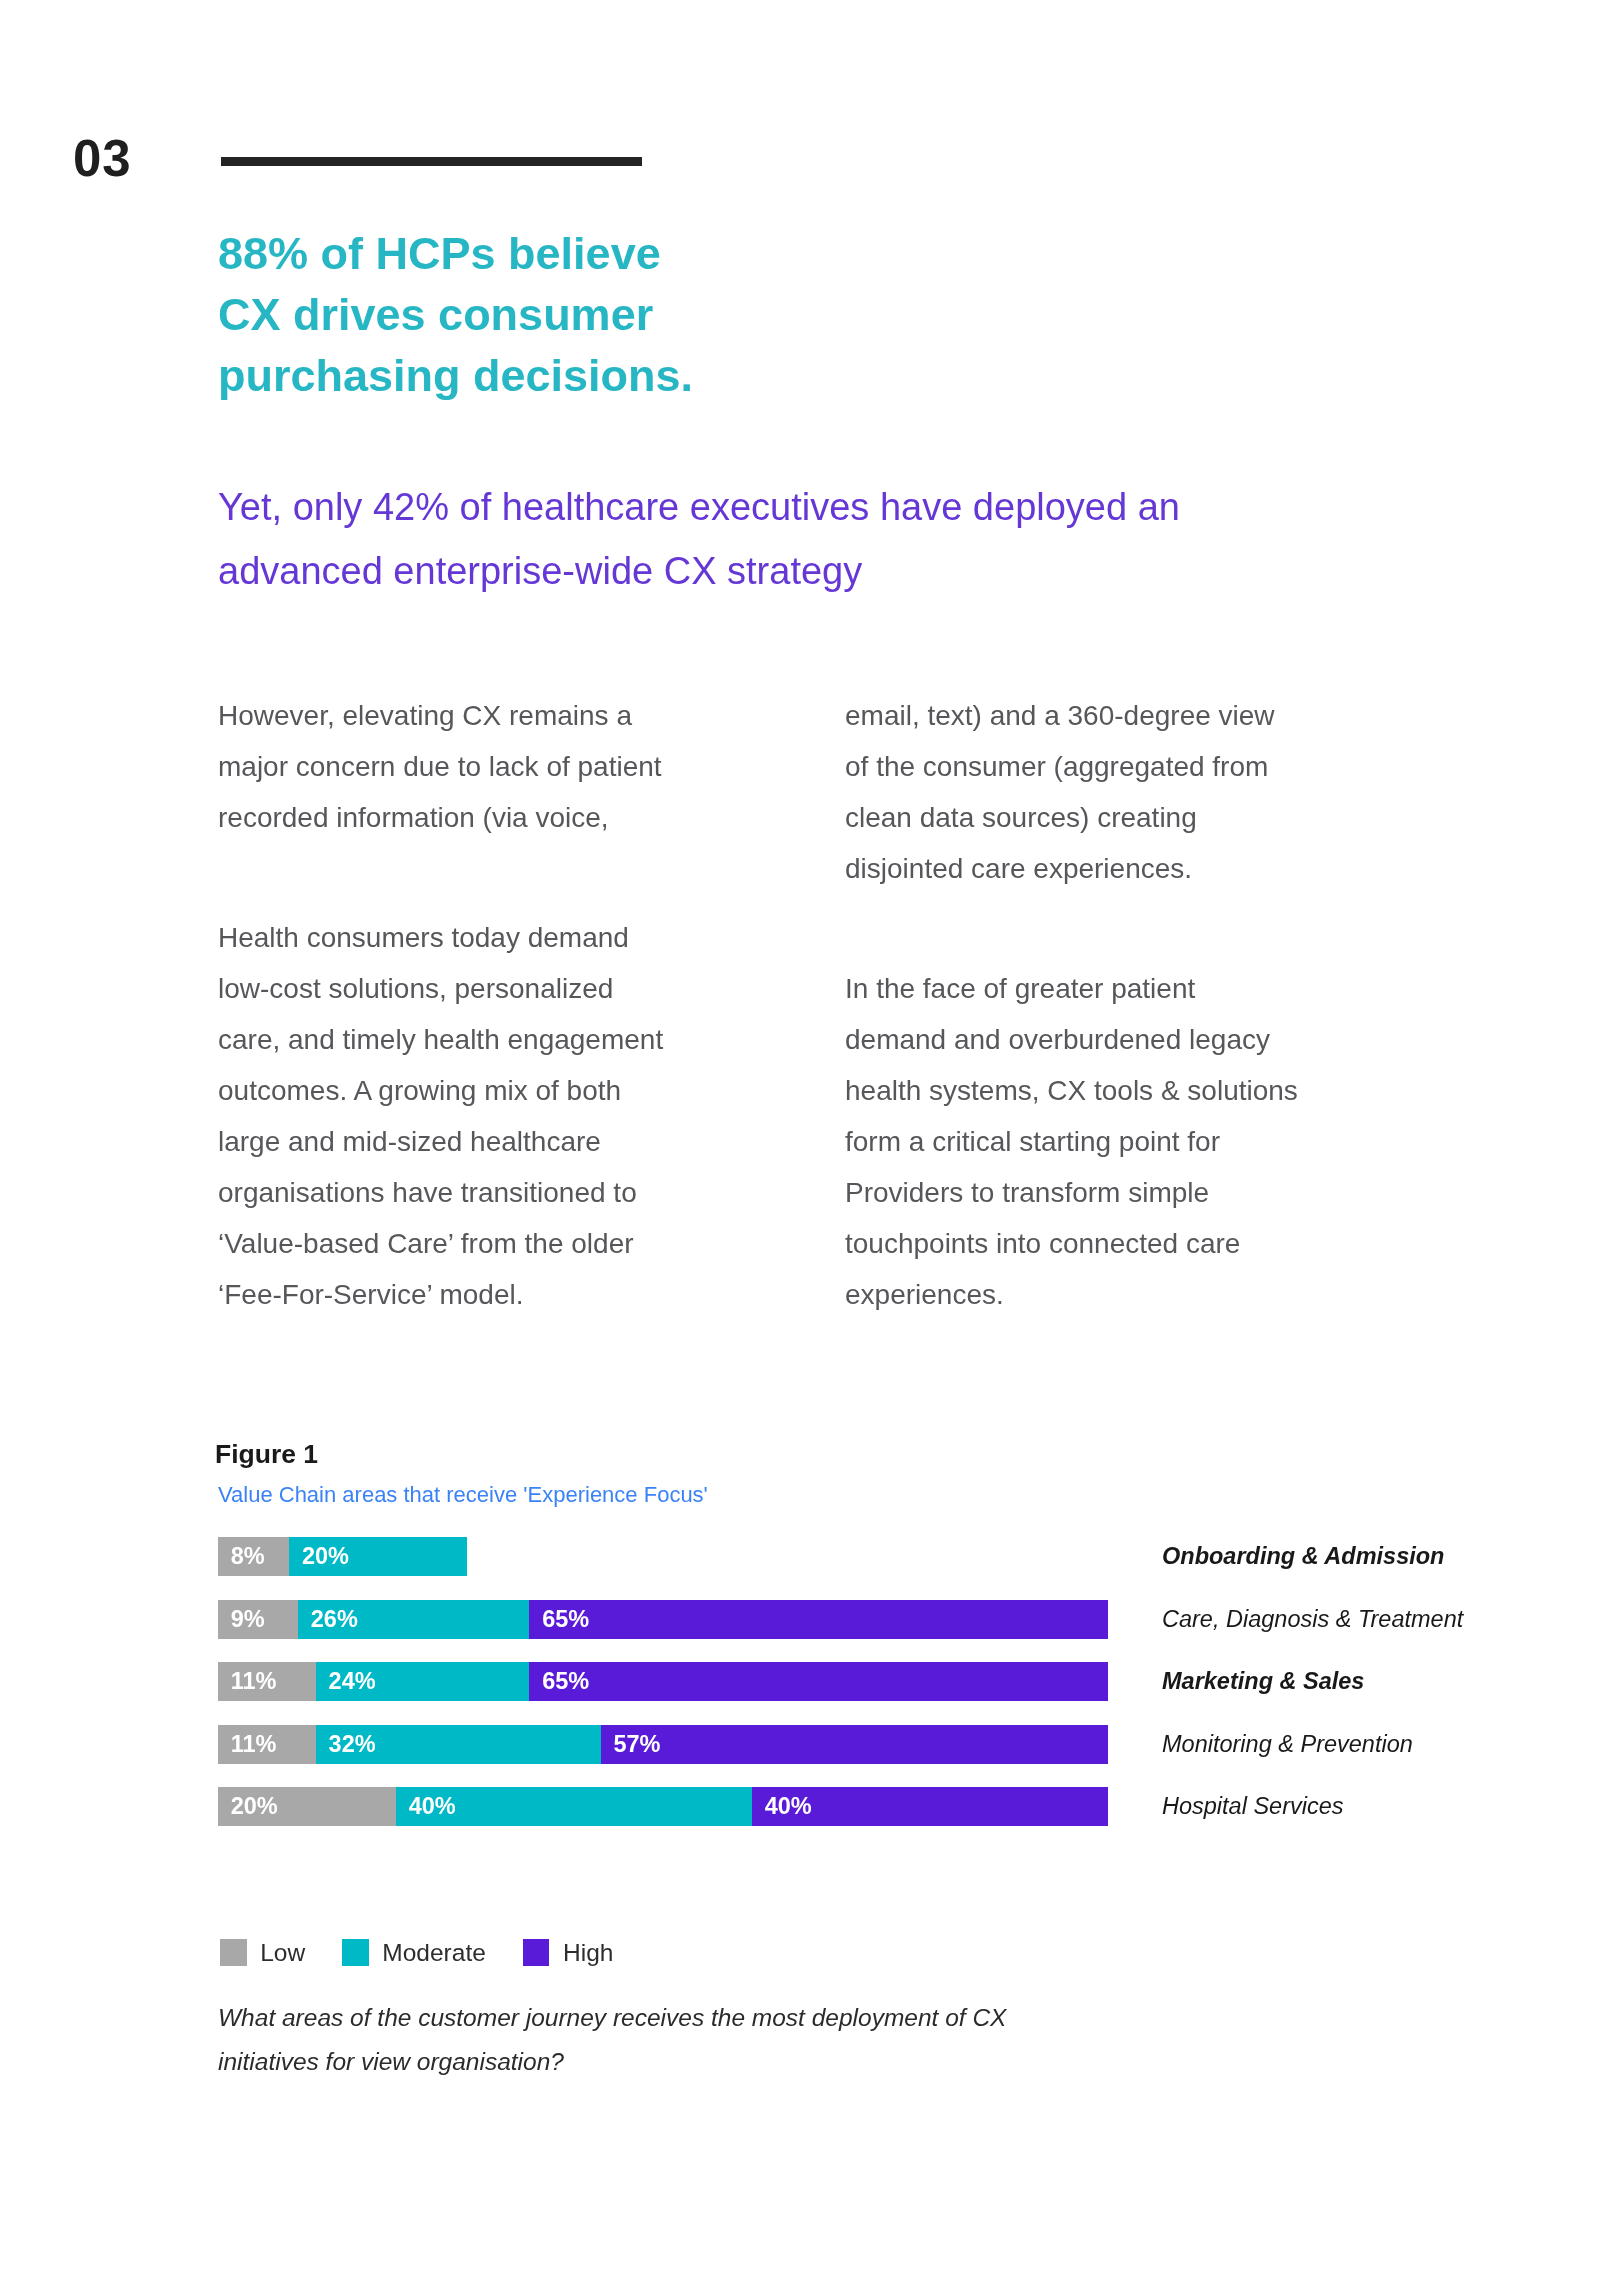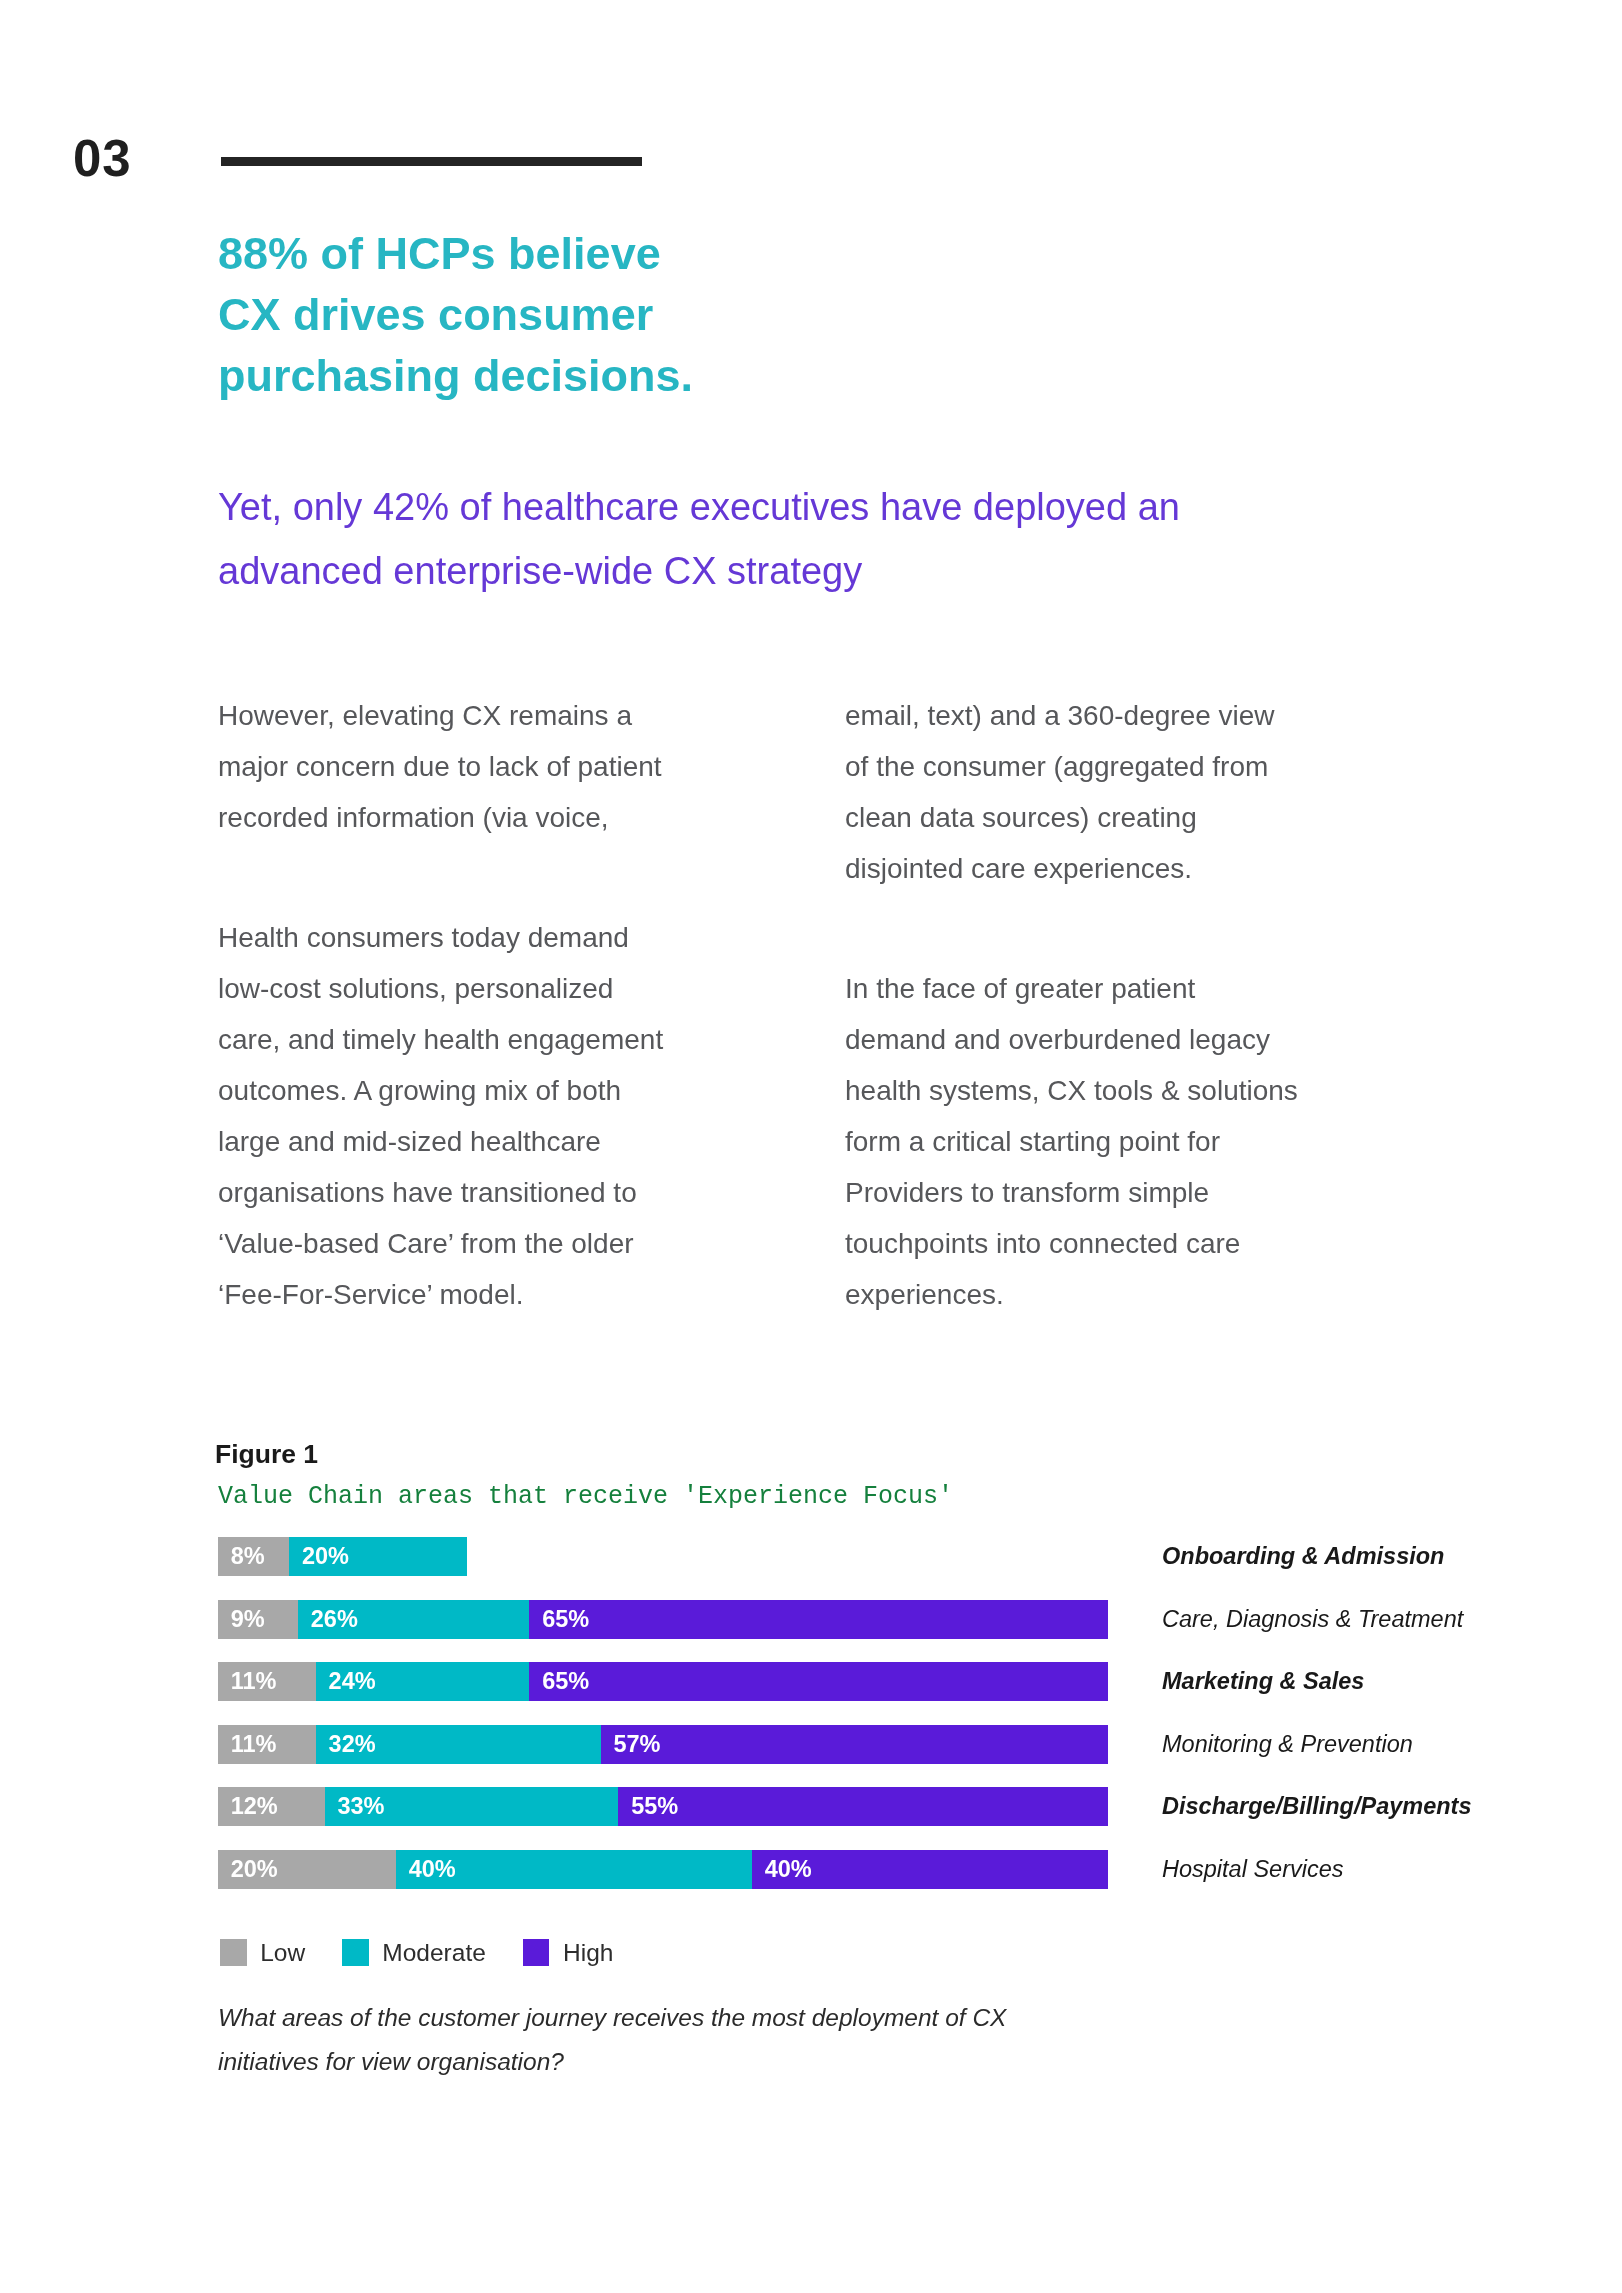--- a/index.html
+++ b/index.html
@@ -59,23 +59,22 @@
   .col p + p { margin-top: 69px; }
   .figure-label {
     position: absolute;
     left: 215px; top: 1439px;
     font-size: 26.5px; font-weight: bold;
     color: #1a1a1a;
   }
   .figure-title {
     position: absolute;
     left: 218px; top: 1482px;
-    font-size: 25px;
-    color: #15803d;
-    font-family: Liberation Mono, monospace;
+    font-size: 22px;
+    color: #3b82f6;
   }
   .chart { position: absolute; left: 218px; top: 1537px; }
   .chart-row { display: flex; align-items: center; height: 39px; margin-bottom: 23.5px; }
   .bar-track { display: flex; width: 890px; height: 39px; }
   .bar-seg { height: 100%; display: flex; align-items: center; overflow: hidden; }
   .seg-label {
     color: #ffffff; font-weight: bold;
     font-size: 23.5px; padding-left: 12.7px;
     white-space: nowrap;
   }
@@ -204,34 +203,20 @@
             <span class="seg-label">32%</span>
           </div>
           <div class="bar-seg" style="width: 57%; background: rgb(90, 27, 217);">
             <span class="seg-label">57%</span>
           </div>
         </div>
         <div class="chart-cat">Monitoring &amp; Prevention</div>
       </div>
       <div class="chart-row">
         <div class="bar-track">
-          <div class="bar-seg" style="width: 12%; background: rgb(168, 168, 168);">
-            <span class="seg-label">12%</span>
-          </div>
-          <div class="bar-seg" style="width: 33%; background: rgb(0, 185, 198);">
-            <span class="seg-label">33%</span>
-          </div>
-          <div class="bar-seg" style="width: 55%; background: rgb(90, 27, 217);">
-            <span class="seg-label">55%</span>
-          </div>
-        </div>
-        <div class="chart-cat bold">Discharge/Billing/Payments</div>
-      </div>
-      <div class="chart-row">
-        <div class="bar-track">
           <div class="bar-seg" style="width: 20%; background: rgb(168, 168, 168);">
             <span class="seg-label">20%</span>
           </div>
           <div class="bar-seg" style="width: 40%; background: rgb(0, 185, 198);">
             <span class="seg-label">40%</span>
           </div>
           <div class="bar-seg" style="width: 40%; background: rgb(90, 27, 217);">
             <span class="seg-label">40%</span>
           </div>
         </div>

